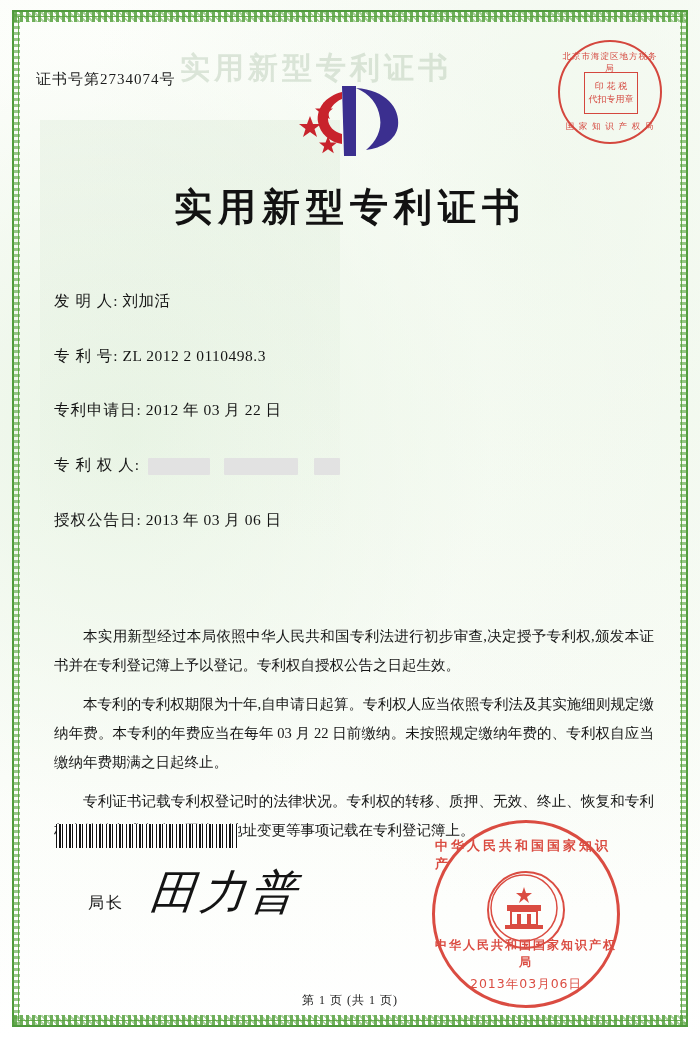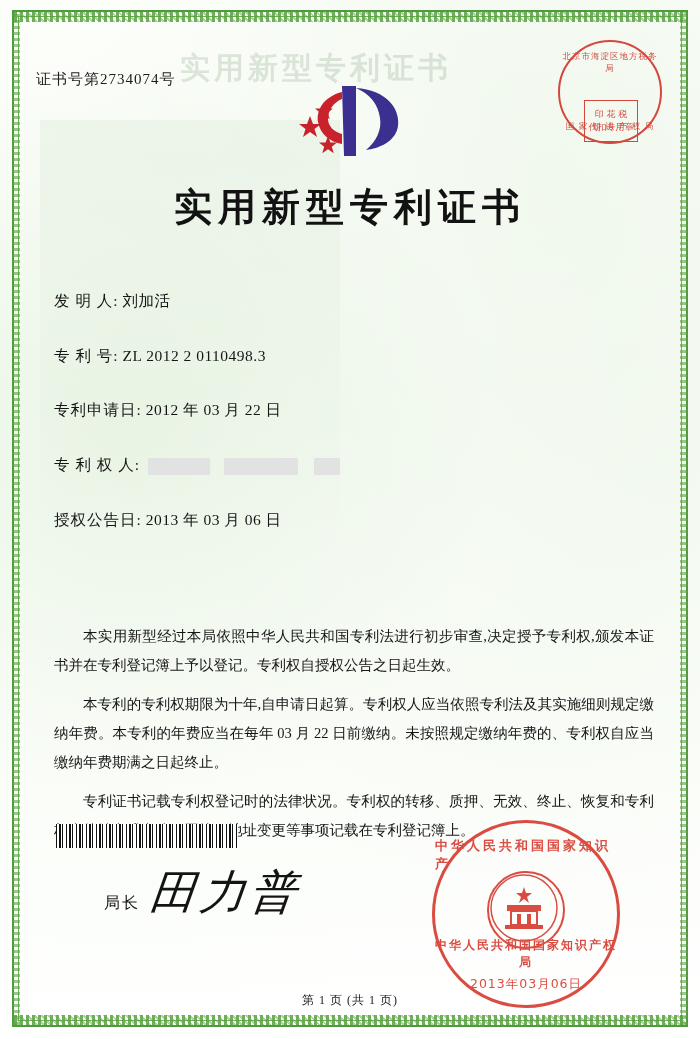--- a/index.html
+++ b/index.html
@@ -129,21 +129,20 @@
     left: 24px; top: 30px;
     width: 52px; height: 40px;
     border: 1px solid #d2382f;
     display: flex;
     flex-direction: column;
     align-items: center;
     justify-content: center;
     font-size: 9px;
     line-height: 13px;
     font-family: "DejaVu Sans", "Liberation Sans", sans-serif;
-    margin-top: 28px;
   }
   .stamp-tax .arc-top, .stamp-tax .arc-bottom {
     position: absolute;
     left: 0; right: 0;
     text-align: center;
     font-size: 8.5px;
     letter-spacing: 1px;
     font-family: "DejaVu Sans", "Liberation Sans", sans-serif;
   }
   .stamp-tax .arc-top { top: 9px; }
@@ -202,21 +201,21 @@
     height: 24px;
     background-image: repeating-linear-gradient(90deg,
       #111 0px, #111 1px, #fff 1px, #fff 3px,
       #111 3px, #111 5px, #fff 5px, #fff 6px,
       #111 6px, #111 7px, #fff 7px, #fff 10px);
   }
 
   
   .sig-label {
     position: absolute;
-    left: 104px;
+    left: 88px;
     top: 893px;
     font-size: 16px;
     letter-spacing: 2px;
     color: #141414;
   }
   .signature {
     position: absolute;
     left: 150px;
     top: 862px;
     font-size: 46px;

